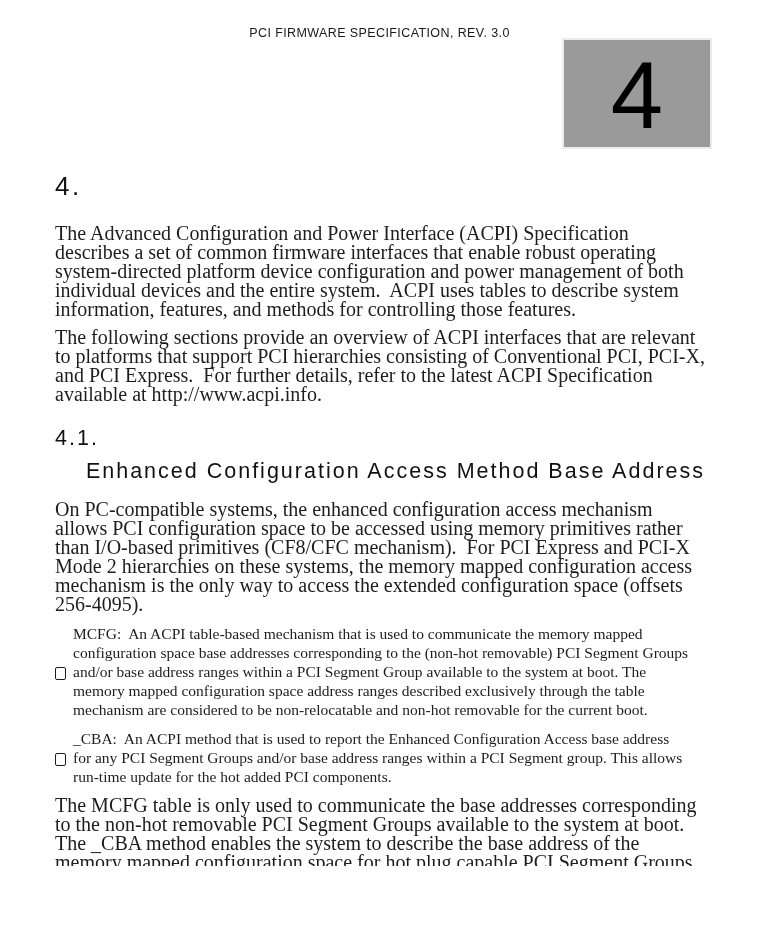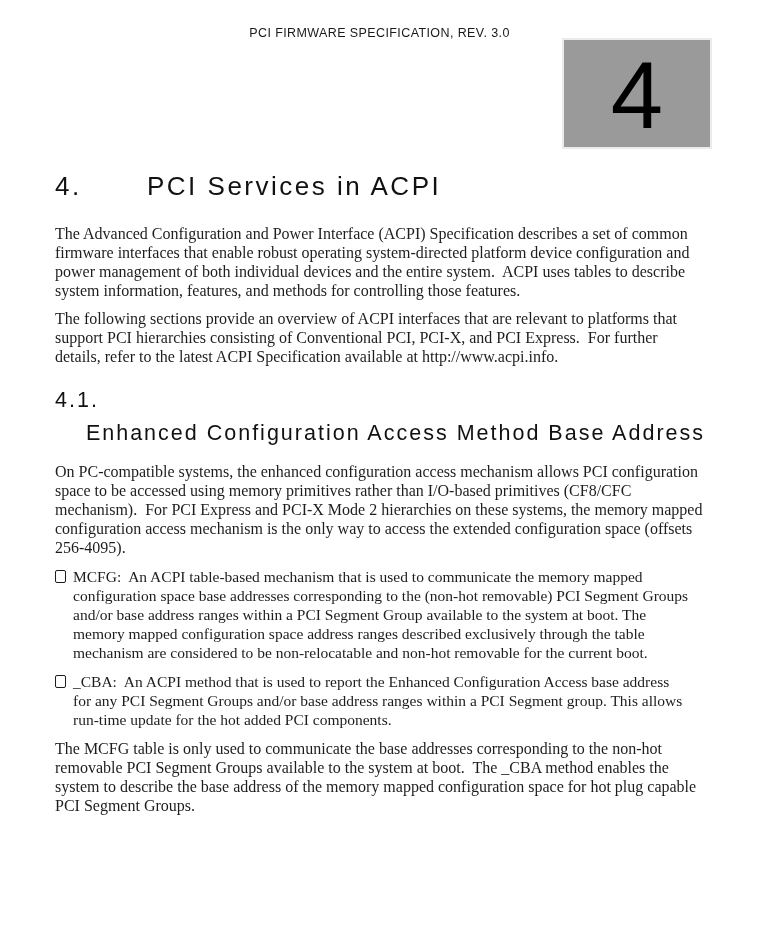--- a/index.html
+++ b/index.html
@@ -69,37 +69,38 @@
     letter-spacing: 2px;
     line-height: 33px;
     color: #111111;
     flex-direction: column;
   }
   h2 .h-num { width: 93px; flex: none; }
   h2 .h-title { flex: 1; text-align: right; }
   p {
     margin: 0 0 9px 0;
     font-family: "Liberation Serif", serif;
-    font-size: 16px;
+    font-size: 20px;
     line-height: 19px;
     white-space: pre-wrap;
     color: #1d1d1d;
   }
   ul.bullet-list {
     list-style: none;
     margin: 10px 0 10px 0;
     padding: 0;
   }
   ul.bullet-list li {
     display: flex;
     margin: 0 15px 10px 0;
     font-family: "Liberation Serif", serif;
     font-size: 15.5px;
     line-height: 19px;
     color: #1d1d1d;
+    align-items: center;
   }
   .bullet-square {
     flex: none;
     width: 9px;
     height: 11px;
     border: 1.6px solid #1d1d1d;
     border-radius: 2px;
     margin: 3px 7px 0 0;
   }
   ul.bullet-list li .li-text {
@@ -115,21 +116,20 @@
   <div class="running-header">PCI FIRMWARE SPECIFICATION, REV. 3.0</div>
 
   <div class="chapter-box">
     <span class="num">4</span>
   </div>
 
   <div class="main">
 
     <h1>
       <span class="h-num">4.</span>
-      <span class="h-title">PCI Services in ACPI</span>
     </h1>
 
     <p>The Advanced Configuration and Power Interface (ACPI) Specification describes a set of common firmware interfaces that enable robust operating system-directed platform device configuration and power management of both individual devices and the entire system.  ACPI uses tables to describe system information, features, and methods for controlling those features.</p>
 
     <p>The following sections provide an overview of ACPI interfaces that are relevant to platforms that support PCI hierarchies consisting of Conventional PCI, PCI-X, and PCI Express.  For further details, refer to the latest ACPI Specification available at http://www.acpi.info.</p>
 
     <h2>
       <span class="h-num">4.1.</span>
       <span class="h-title">Enhanced Configuration Access Method Base Address</span>
     </h2>

